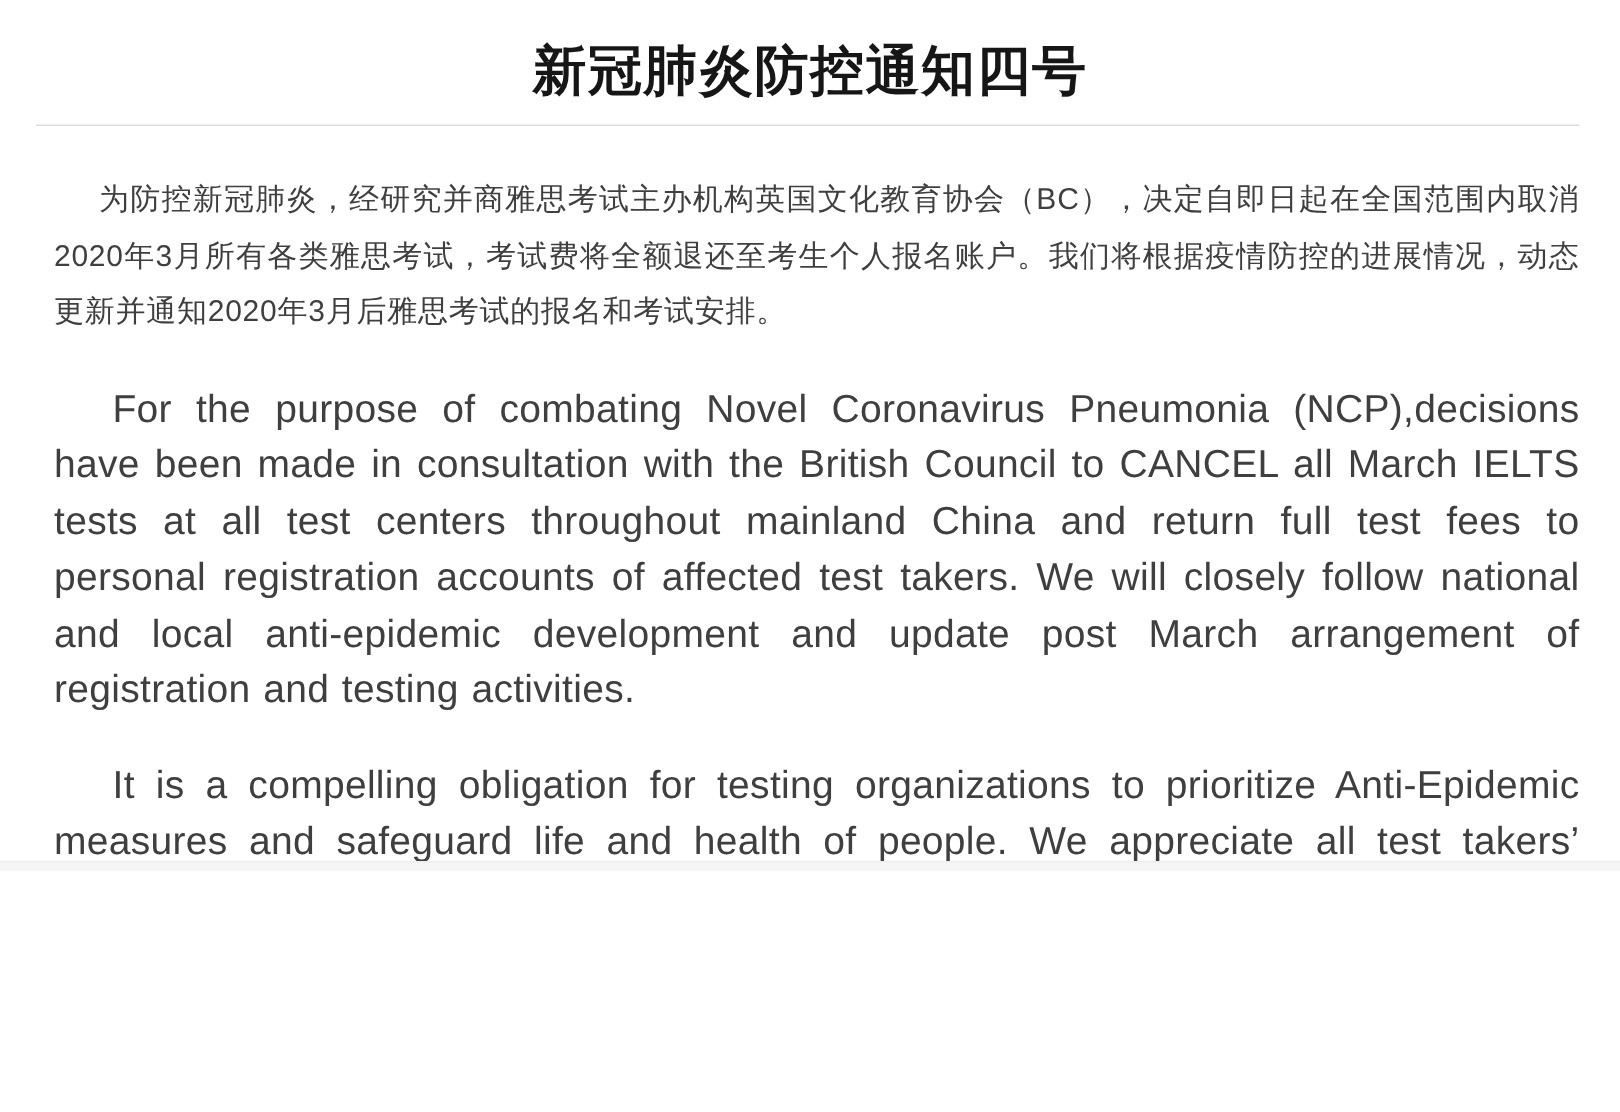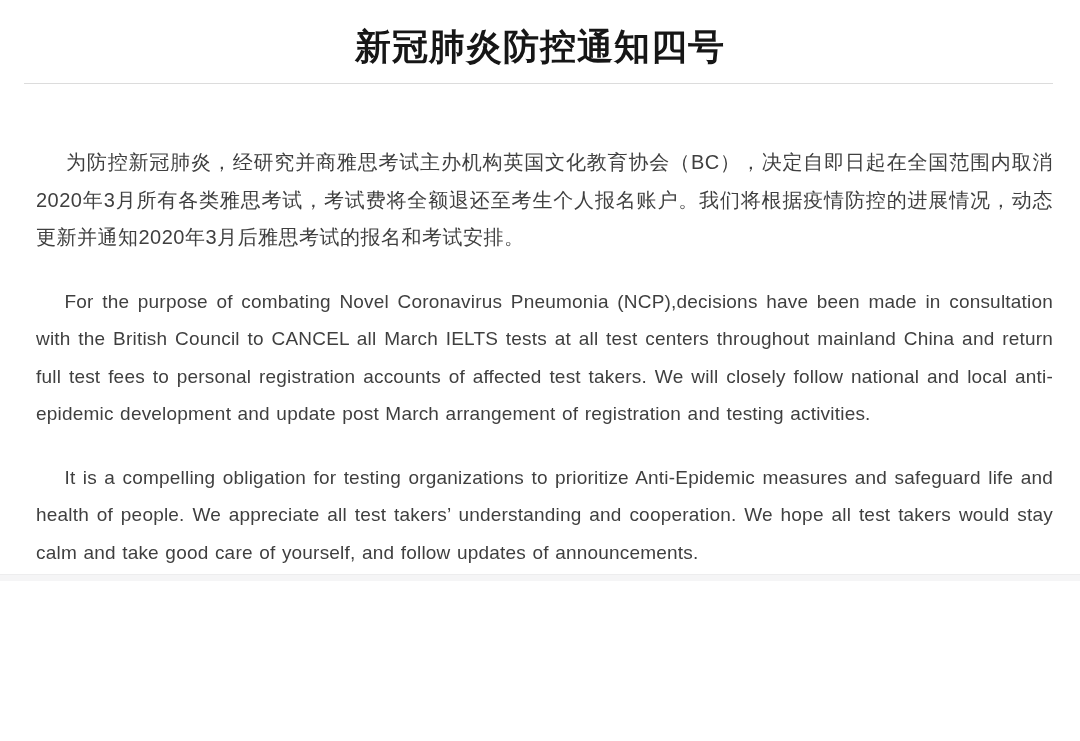--- a/index.html
+++ b/index.html
@@ -38,24 +38,23 @@
     text-align:justify;
   }
   .para{
     margin:0 0 26px 0;
     text-indent:1.5em;
   }
   .para.zh{
     font-size:20px;
     line-height:37.5px;
     letter-spacing:0.5px;
-    margin-top:29px;
   }
   .para.en{
-    font-size:19px;
+    font-size:26px;
     line-height:37.5px;
     letter-spacing:0.2px;
     word-spacing:1px;
   }
   .bottom-band{
     position:absolute;
     left:0;right:0;bottom:0;
     height:6px;
     background:#f5f5f6;
     border-top:1px solid #ededee;

